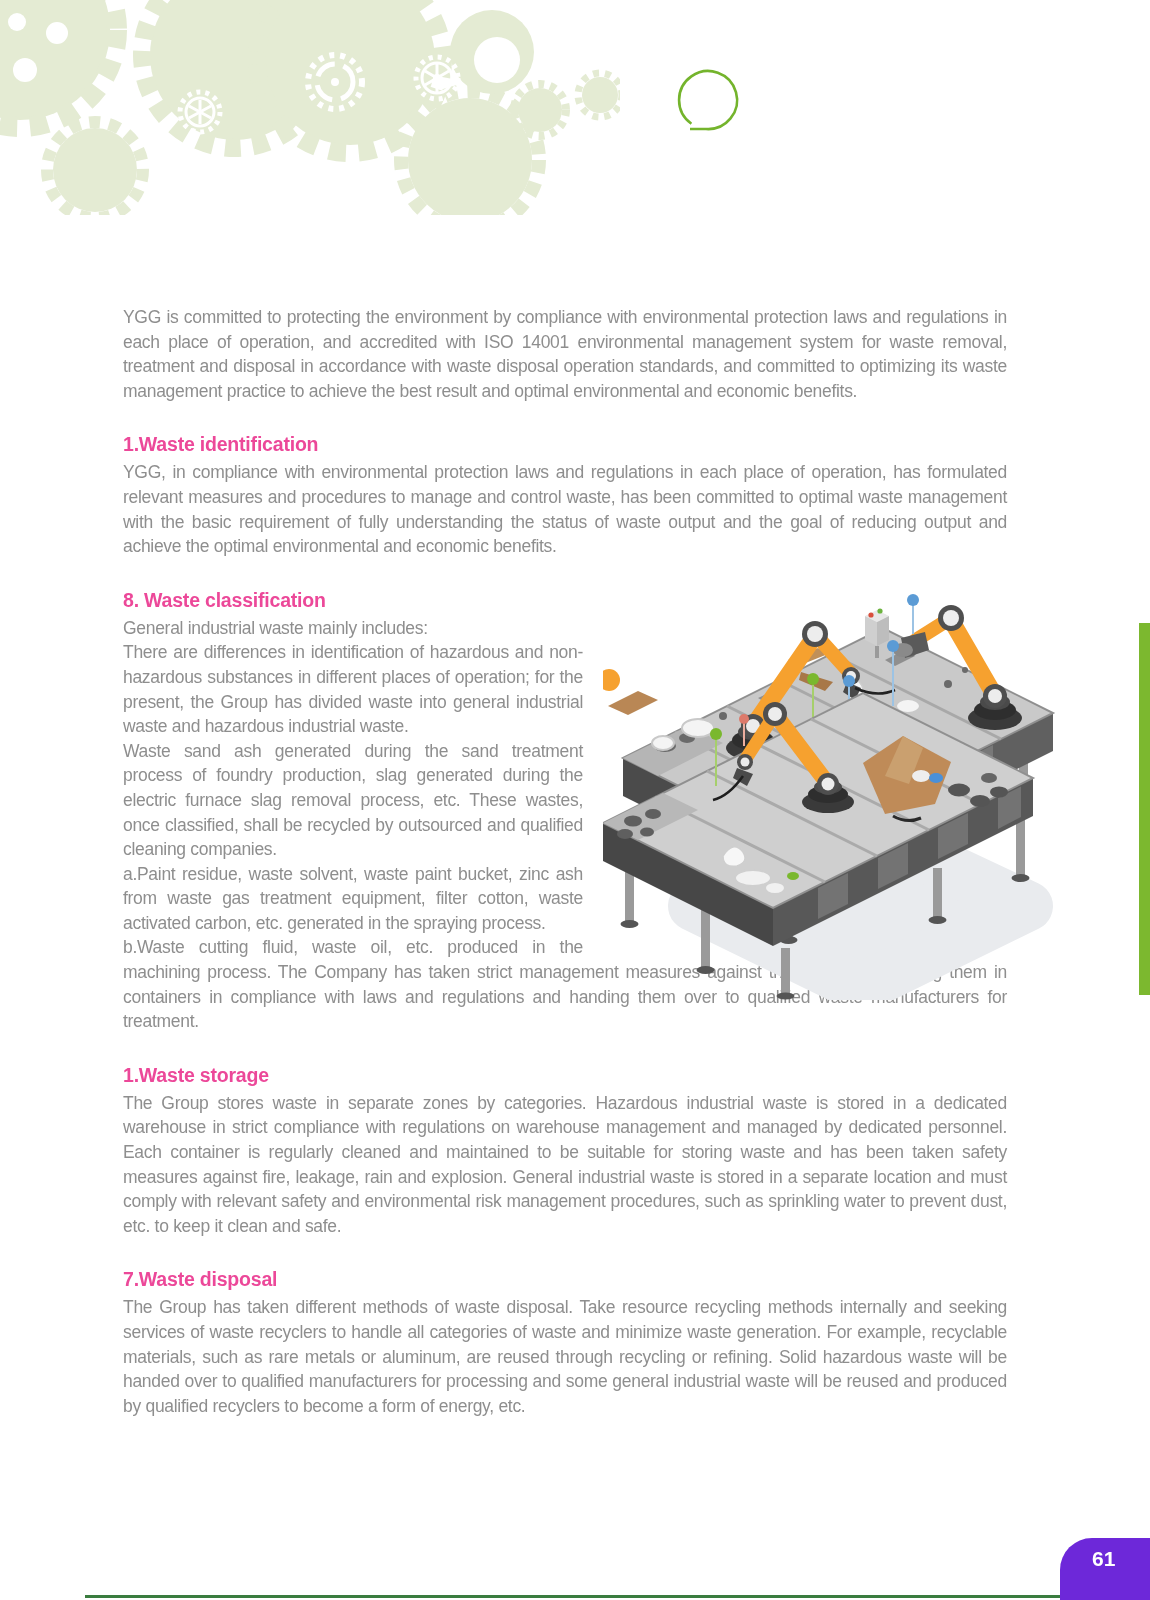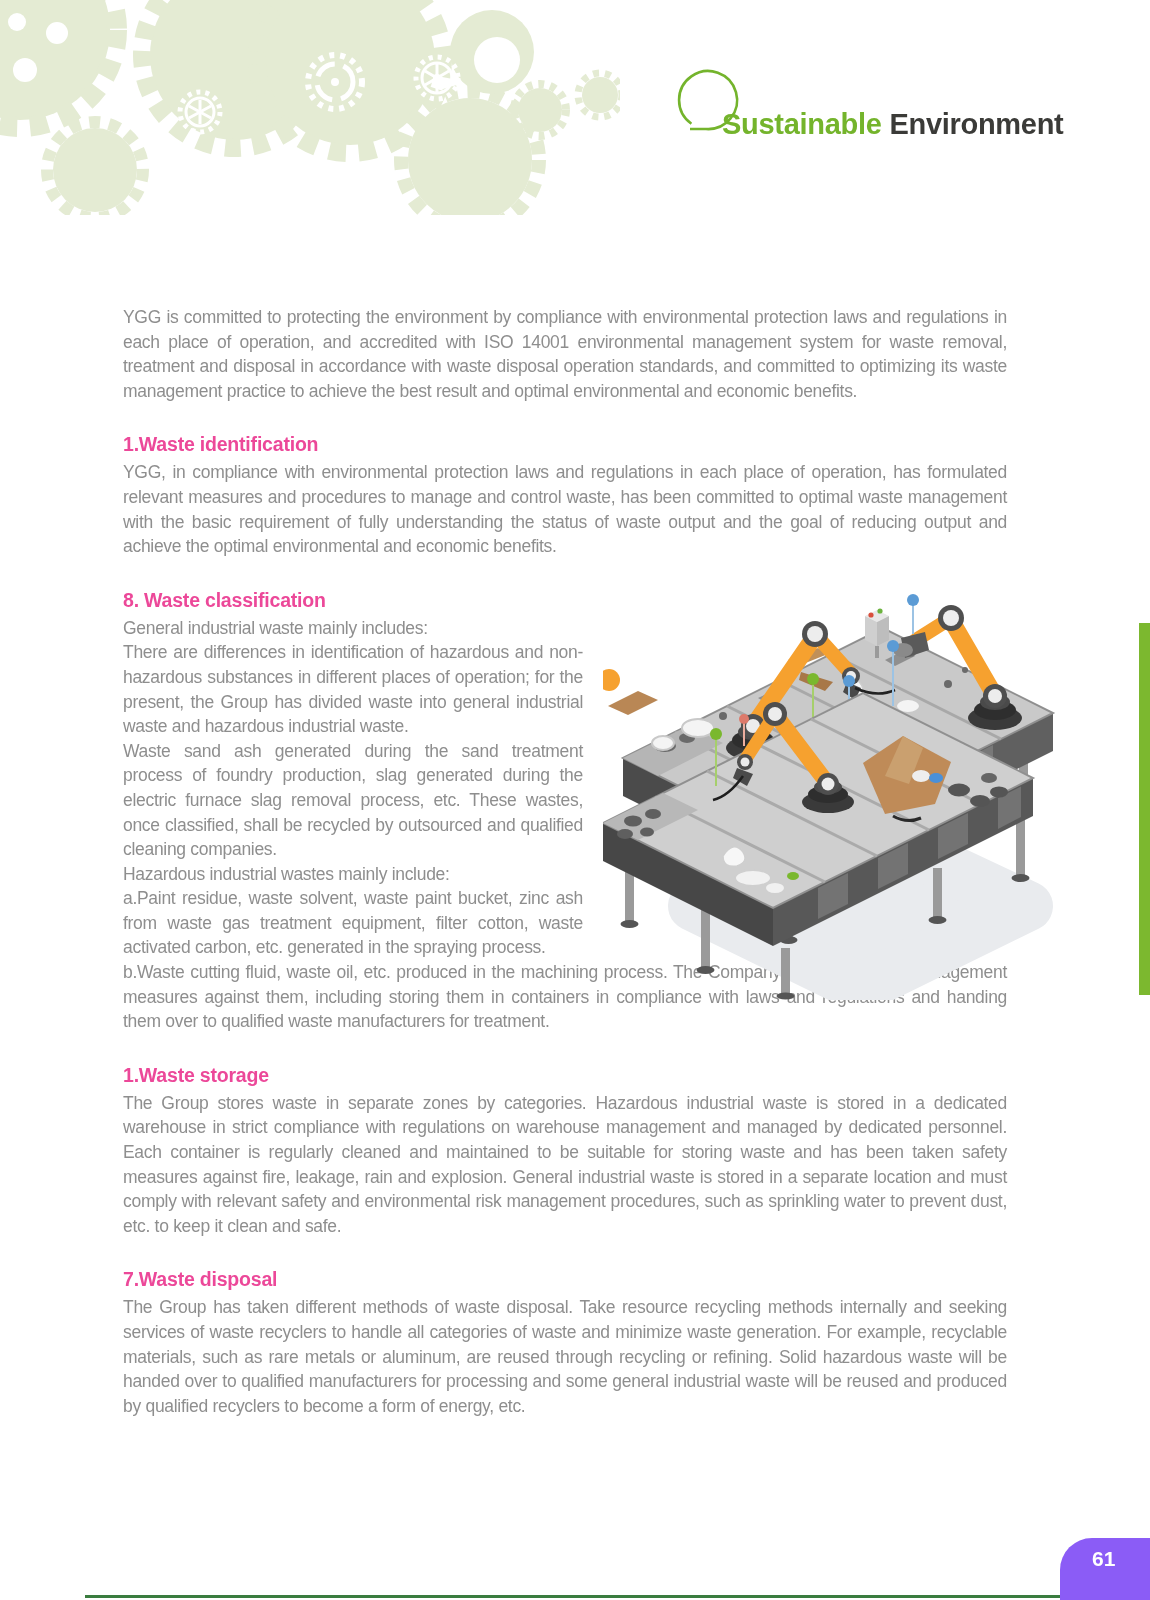--- a/index.html
+++ b/index.html
@@ -20,21 +20,21 @@
   .section:first-child{margin-top:12px;}
   .section h3{margin:0 0 3px 0;font-size:19.5px;line-height:25px;color:#ec4899;
               font-weight:bold;letter-spacing:-0.2px;}
   .section p{margin:0;text-align:justify;}
   .illu{float:right;width:424px;height:352px;position:relative;}
   .illu svg{position:absolute;left:20px;top:0px;}
   
   .green-bar{position:absolute;left:1139px;top:623px;width:11px;height:372px;background:#7cb82f;}
   
   .bottom-rule{position:absolute;left:85px;top:1595px;width:975px;height:3px;background:#3a7c3f;}
-  .page-num-box{position:absolute;left:1060px;top:1538px;width:90px;height:62px;background:#8b5cf6;
+  .page-num-box{position:absolute;left:1060px;top:1538px;width:90px;height:62px;background:#6d28d9;
                 border-top-left-radius:32px;color:#ffffff;font-size:21px;font-weight:bold;}
   .page-num-box span{position:absolute;left:32px;top:9px;}
 </style>
 </head>
 <body>
 
 <div class="page">
 
   <svg class="gears" width="620" height="215" viewBox="0 0 620 215">
     <g fill="#e4ebd3" stroke="#e4ebd3">
@@ -87,23 +87,20 @@
         <line x1="437" y1="64" x2="437" y2="92" stroke-width="3"></line>
         <line x1="425" y1="71" x2="449" y2="85" stroke-width="3"></line>
         <line x1="425" y1="85" x2="449" y2="71" stroke-width="3"></line>
       </g>
     </g>
   </svg>
 
   <svg class="hdr-logo" width="84" height="88" viewBox="0 0 84 88">
     <path d="M 22 71 H 38 A 29 29 0 1 0 23.4 65.8" fill="none" stroke="#74b42c" stroke-width="2.6"></path>
   </svg>
-  <div class="hdr-title">
-    <span class="accent">Sustainable</span><span class="rest">Environment</span>
-  </div>
 
   <div class="content">
 
     <div class="section">
       <p>YGG is committed to protecting the environment by compliance with environmental protection laws and regulations in each place of operation, and accredited with ISO 14001 environmental management system for waste removal, treatment and disposal in accordance with waste disposal operation standards, and committed to optimizing its waste management practice to achieve the best result and optimal environmental and economic benefits.</p>
     </div>
 
     <div class="section">
       <h3>1.Waste identification</h3>
       <p>YGG, in compliance with environmental protection laws and regulations in each place of operation, has formulated relevant measures and procedures to manage and control waste, has been committed to optimal waste management with the basic requirement of fully understanding the status of waste output and the goal of reducing output and achieve the optimal environmental and economic benefits.</p>
@@ -277,21 +274,20 @@
               <circle cx="113" cy="146" r="6" fill="#7ab82e"></circle>
             <line x1="141" y1="134" x2="141" y2="158" stroke="#ecae9f"></line>
               <circle cx="141" cy="131" r="5" fill="#dd7a6b"></circle>
           </g>
         </svg>
       </div>
       <h3>8. Waste classification</h3>
       <p>General industrial waste mainly includes:</p>
       <p>There are differences in identification of hazardous and non-hazardous substances in different places of operation; for the present, the Group has divided waste into general industrial waste and hazardous industrial waste.</p>
       <p>Waste sand ash generated during the sand treatment process of foundry production, slag generated during the electric furnace slag removal process, etc. These wastes, once classified, shall be recycled by outsourced and qualified cleaning companies.</p>
-      <p>Hazardous industrial wastes mainly include:</p>
       <p>a.Paint residue, waste solvent, waste paint bucket, zinc ash from waste gas treatment equipment, filter cotton, waste activated carbon, etc. generated in the spraying process.</p>
       <p>b.Waste cutting fluid, waste oil, etc. produced in the machining process. The Company has taken strict management measures against them, including storing them in containers in compliance with laws and regulations and handing them over to qualified waste manufacturers for treatment.</p>
     </div>
 
     <div class="section" style="clear:both;">
       <h3>1.Waste storage</h3>
       <p>The Group stores waste in separate zones by categories. Hazardous industrial waste is stored in a dedicated warehouse in strict compliance with regulations on warehouse management and managed by dedicated personnel. Each container is regularly cleaned and maintained to be suitable for storing waste and has been taken safety measures against fire, leakage, rain and explosion. General industrial waste is stored in a separate location and must comply with relevant safety and environmental risk management procedures, such as sprinkling water to prevent dust, etc. to keep it clean and safe.</p>
     </div>
 
     <div class="section">

